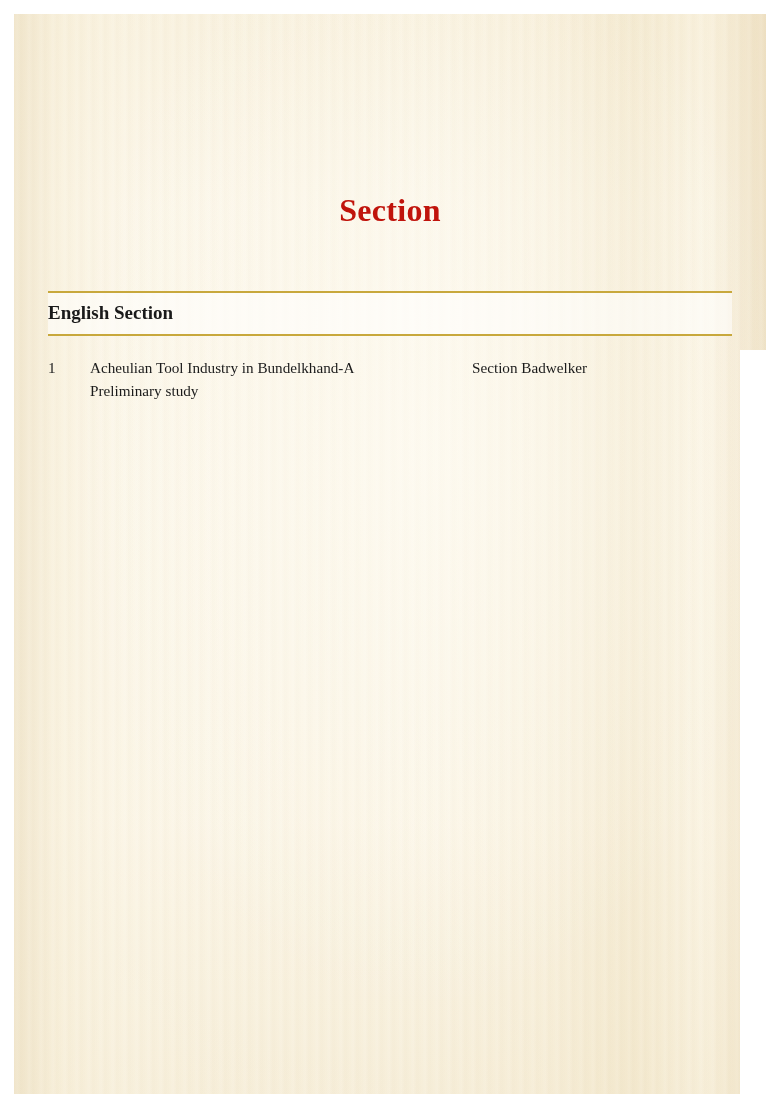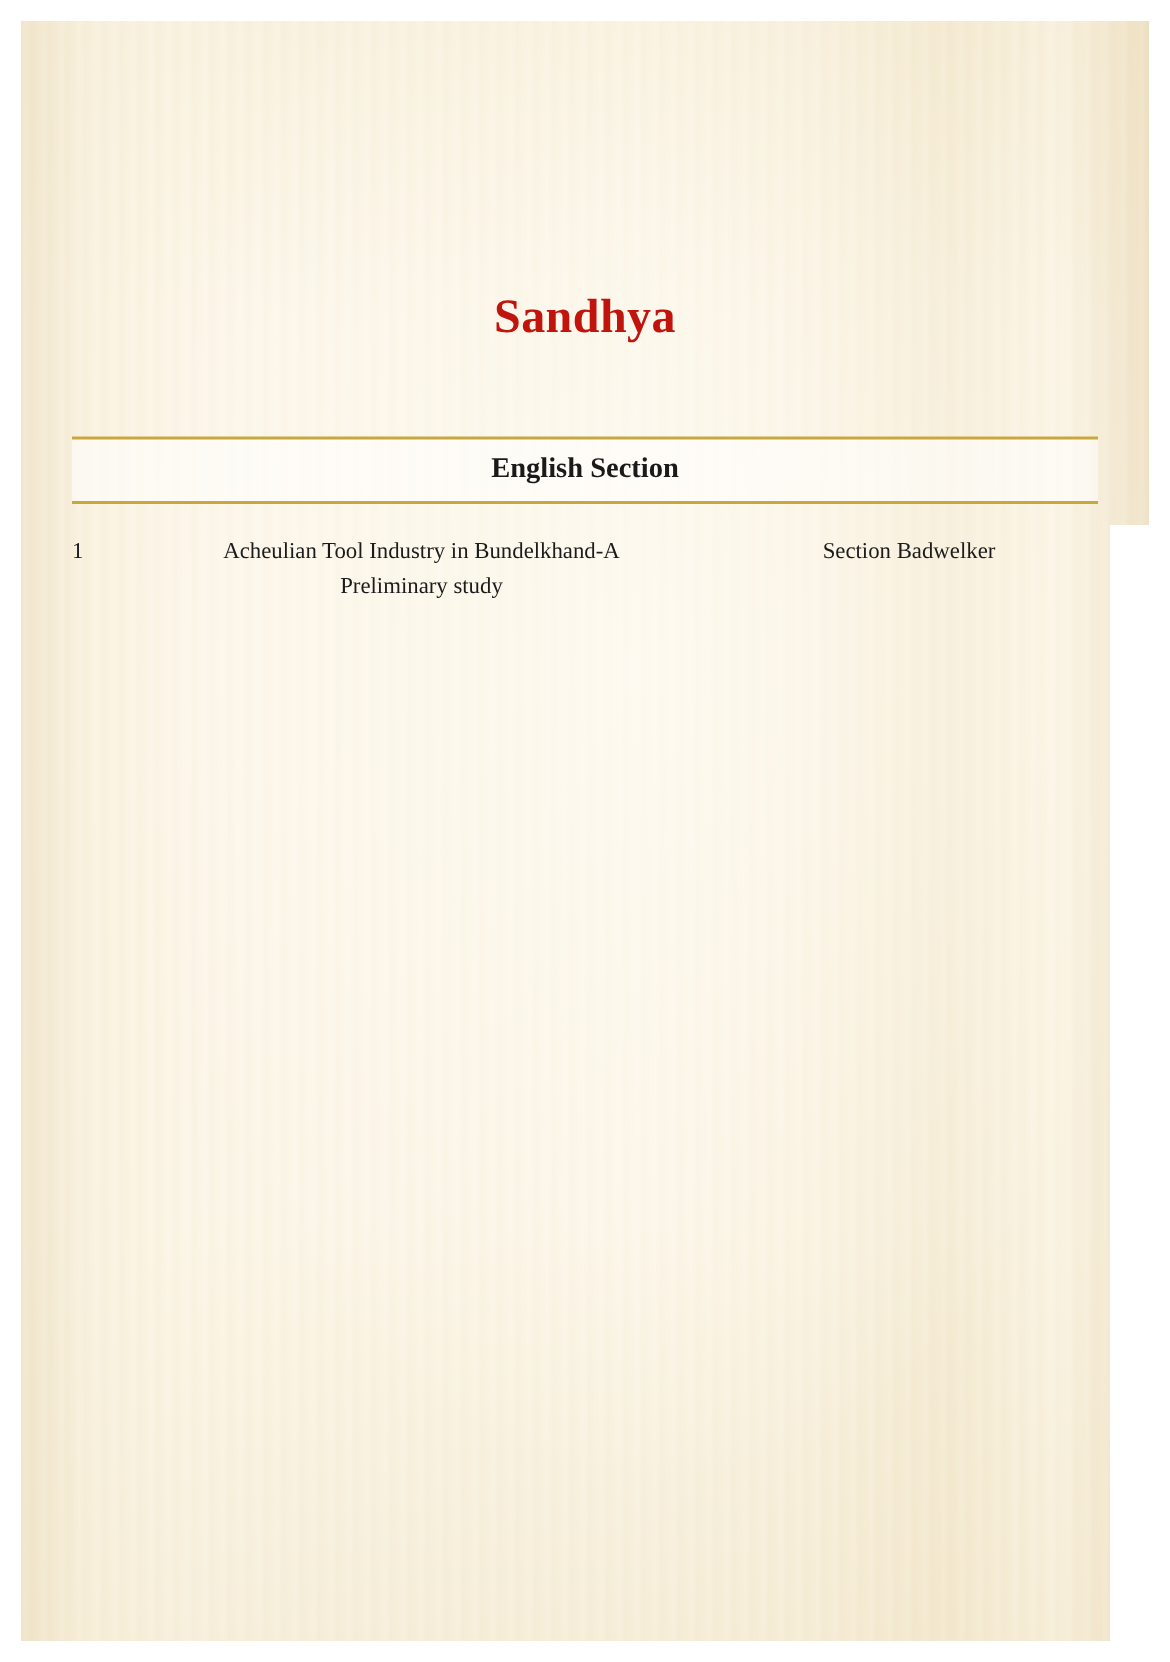--- a/index.html
+++ b/index.html
@@ -89,21 +89,20 @@
   }
 
   .section-head-wrap {
     margin-top: 62px;
     border-top: 2px solid #c8a83c;
     border-bottom: 2px solid #c8a83c;
     background: rgba(255,255,255,0.55);
     padding: 9px 0 10px 0;
   }
   .section-head {
-    text-align: center;
     font-size: 19px;
     font-weight: bold;
     color: #1a1a1a;
   }
 
   table.toc {
     width: 100%;
     border-collapse: collapse;
     margin-top: 14px;
     table-layout: fixed;
@@ -127,31 +126,30 @@
   td.author {
     width: 268px;
   }
   td.page {
     width: 42px;
     text-align: right;
     padding-right: 2px;
   }
   .line2 {
     display: block;
-    text-align: center;
   }
 </style>
 </head>
 <body>
 
 <div class="page">
   <div class="paper">
     <div class="content">
 
-      <div class="doc-title">Sandhya</div>
+      <div class="doc-title">Section</div>
 
       <div class="section-head-wrap">
         <div class="section-head">English Section</div>
       </div>
 
       <table class="toc">
         <tbody id="toc-body">
             <tr>
               <td class="num">1</td>
               <td class="title">

